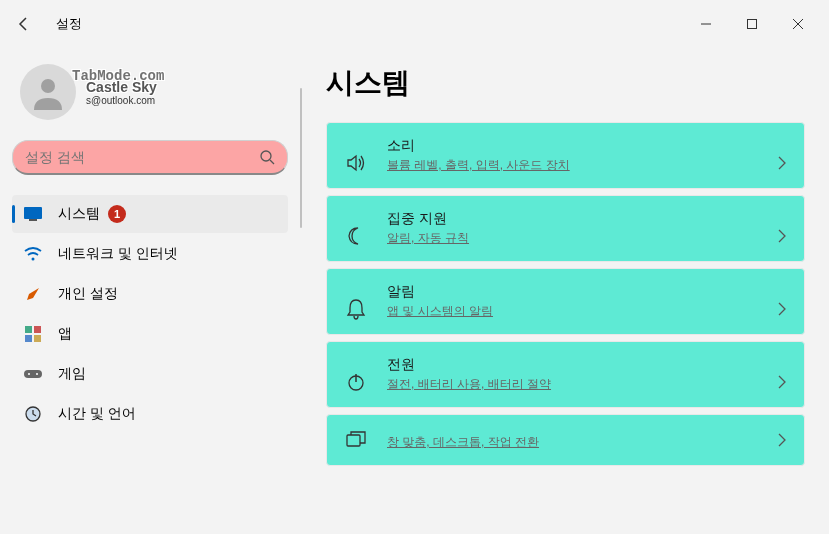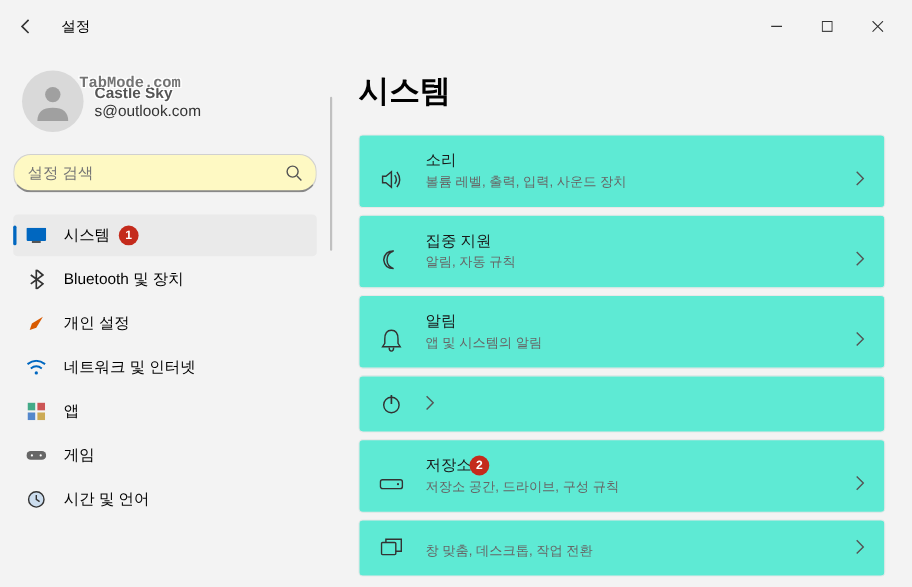--- a/index.html
+++ b/index.html
@@ -12,42 +12,42 @@
     .window-controls { display: flex; gap: 0; }
     .win-btn { width: 46px; height: 36px; display: flex; align-items: center; justify-content: center; cursor: pointer; }
     
     .content { display: flex; height: calc(100% - 48px); }
     
     .sidebar { width: 300px; padding: 8px 12px 8px 12px; display: flex; flex-direction: column; gap: 4px; }
     .profile { display: flex; align-items: center; gap: 10px; padding: 8px; margin-bottom: 8px; }
     .avatar { width: 56px; height: 56px; border-radius: 50%; background: #d9d9d9; display: flex; align-items: center; justify-content: center; }
     .profile-info { display: flex; flex-direction: column; }
     .profile-name { font-size: 14px; font-weight: 600; color: #555; text-shadow: 1px 1px 0 #fff, -1px -1px 0 #fff, 1px -1px 0 #fff, -1px 1px 0 #fff; }
-    .profile-email { font-size: 14px; color: #333; }
-    
-    .search-box { display: flex; align-items: center; background: #fef9c3; border: 1px solid #d0d0d0; border-bottom: 2px solid #888; border-radius: 16px; padding: 8px 12px; margin-bottom: 16px; }
+    .profile-email { font-size: 10px; color: #333; }
+    
+    .search-box { display: flex; align-items: center; background: #fca5a5; border: 1px solid #d0d0d0; border-bottom: 2px solid #888; border-radius: 16px; padding: 8px 12px; margin-bottom: 16px; }
     .search-input { flex: 1; border: none; outline: none; font-size: 14px; background: transparent; }
     
     .nav-list { display: flex; flex-direction: column; gap: 2px; }
     .nav-item { display: flex; align-items: center; gap: 16px; padding: 10px 12px; border-radius: 4px; cursor: pointer; font-size: 14px; position: relative; }
     .nav-item.active { background: #eaeaea; }
     .nav-item.active::before { content: ""; position: absolute; left: 0; top: 10px; bottom: 10px; width: 3px; background: #0067c0; border-radius: 2px; }
     .nav-icon { width: 18px; height: 18px; display: flex; align-items: center; justify-content: center; }
     .badge { width: 18px; height: 18px; border-radius: 50%; background: #c42b1c; color: #fff; font-size: 11px; font-weight: bold; display: flex; align-items: center; justify-content: center; margin-left: -8px; }
     
     .divider-scroll { width: 2px; background: #c0c0c0; border-radius: 1px; margin: 40px 0 0 0; height: 140px; align-self: flex-start; }
     
     .main { flex: 1; padding: 16px 24px 16px 24px; overflow-y: auto; position: relative; }
     .main-title { font-size: 28px; font-weight: 600; margin-bottom: 20px; }
     
     .card { background: #5eead4; border: 1px solid #e8e8e8; border-radius: 4px; padding: 14px 18px; display: flex; align-items: flex-end; gap: 20px; margin-bottom: 6px; cursor: pointer; }
     .card-icon { width: 22px; height: 22px; display: flex; align-items: center; justify-content: center; color: #333; }
     .card-body { flex: 1; }
     .card-title { font-size: 14px; color: #1a1a1a; display: flex; align-items: center; gap: 6px; }
-    .card-sub { font-size: 12px; color: #666; margin-top: 2px; }
+    .card-sub { font-size: 12px; color: #666; margin-top: 2px; text-decoration: underline; }
     .chevron { color: #666; }
     
     .watermark { position: absolute; top: 68px; left: 72px; font-family: Liberation Mono, monospace; font-weight: bold; font-size: 14px; color: #737373; text-shadow: 1px 1px 0 #fff, -1px -1px 0 #fff, 1px -1px 0 #fff, -1px 1px 0 #fff; pointer-events: none; }
   </style>
 </head>
 <body>
 
 <div class="titlebar">
   <div class="titlebar-left">
     <div class="back-btn">
@@ -106,42 +106,34 @@
           <svg width="18" height="14" viewBox="0 0 18 14">
               <rect x="0" y="0" width="18" height="12" rx="1" fill="#0067c0"></rect>
               <rect x="5" y="12" width="8" height="2" fill="#555"></rect>
             </svg>
         </span>
         <span>시스템</span>
         <span class="badge">1</span>
       </div>
       <div class="nav-item">
         <span class="nav-icon">
-          <svg width="14" height="18" viewBox="0 0 14 18">
-              <path d="M7 0 L7 18 M7 0 L13 5 L2 13 M7 18 L13 13 L2 5" stroke="#333" stroke-width="1.5" fill="none"></path>
-            </svg>
-        </span>
-        <span>Bluetooth 및 장치</span>
-      </div>
-      <div class="nav-item">
-        <span class="nav-icon">
-          <svg width="16" height="16" viewBox="0 0 16 16">
-              <path d="M2 14 L4 8 L14 2 L8 12 Z" fill="#d85a00"></path>
-            </svg>
-        </span>
-        <span>개인 설정</span>
-      </div>
-      <div class="nav-item">
-        <span class="nav-icon">
           <svg width="18" height="14" viewBox="0 0 18 14">
               <path d="M1 4 Q9 -2 17 4 M4 8 Q9 4 14 8" stroke="#0067c0" stroke-width="1.8" fill="none"></path>
               <circle cx="9" cy="12" r="1.5" fill="#0067c0"></circle>
             </svg>
         </span>
         <span>네트워크 및 인터넷</span>
+      </div>
+      <div class="nav-item">
+        <span class="nav-icon">
+          <svg width="16" height="16" viewBox="0 0 16 16">
+              <path d="M2 14 L4 8 L14 2 L8 12 Z" fill="#d85a00"></path>
+            </svg>
+        </span>
+        <span>개인 설정</span>
       </div>
       <div class="nav-item">
         <span class="nav-icon">
           <svg width="16" height="16" viewBox="0 0 16 16">
               <rect x="0" y="0" width="7" height="7" fill="#4a8"></rect>
               <rect x="9" y="0" width="7" height="7" fill="#c55"></rect>
               <rect x="0" y="9" width="7" height="7" fill="#58c"></rect>
               <rect x="9" y="9" width="7" height="7" fill="#ca5"></rect>
             </svg>
         </span>
@@ -220,43 +212,29 @@
           </svg></span>
     </div>
 
     <div class="card">
       <span class="card-icon">
         <svg width="20" height="20" viewBox="0 0 20 20">
             <circle cx="10" cy="11" r="7" stroke="#333" stroke-width="1.3" fill="none"></circle>
             <line x1="10" y1="2" x2="10" y2="10" stroke="#333" stroke-width="1.5"></line>
           </svg>
       </span>
-      <span class="chevron"><svg width="8" height="14" viewBox="0 0 8 14">
-            <path d="M1 1 L7 7 L1 13" stroke="#555" stroke-width="1.3" fill="none"></path>
-          </svg></span>
-    </div>
-
-    <div class="card">
-      <span class="card-icon">
-        <svg width="22" height="14" viewBox="0 0 22 14">
-            <rect x="1" y="3" width="20" height="8" rx="2" stroke="#333" stroke-width="1.3" fill="none"></rect>
-            <circle cx="17" cy="7" r="1" fill="#333"></circle>
-          </svg>
-      </span>
-      <div class="card-body">
-        <div class="card-title">
-          <span>저장소</span>
-          <span class="badge">2</span>
-        </div>
-        <div class="card-sub">저장소 공간, 드라이브, 구성 규칙</div>
-      </div>
-      <span class="chevron"><svg width="8" height="14" viewBox="0 0 8 14">
-            <path d="M1 1 L7 7 L1 13" stroke="#555" stroke-width="1.3" fill="none"></path>
-          </svg></span>
-    </div>
+      <div class="card-body">
+        <div class="card-title">전원</div>
+        <div class="card-sub">절전, 배터리 사용, 배터리 절약</div>
+      </div>
+      <span class="chevron"><svg width="8" height="14" viewBox="0 0 8 14">
+            <path d="M1 1 L7 7 L1 13" stroke="#555" stroke-width="1.3" fill="none"></path>
+          </svg></span>
+    </div>
+
 
     <div class="card">
       <span class="card-icon">
         <svg width="20" height="18" viewBox="0 0 20 18">
             <rect x="1" y="4" width="13" height="11" rx="1" stroke="#333" stroke-width="1.3" fill="none"></rect>
             <path d="M5 4 L5 1 L19 1 L19 12 L14 12" stroke="#333" stroke-width="1.3" fill="none"></path>
           </svg>
       </span>
       <div class="card-body">
         <div class="card-sub">창 맞춤, 데스크톱, 작업 전환</div>

